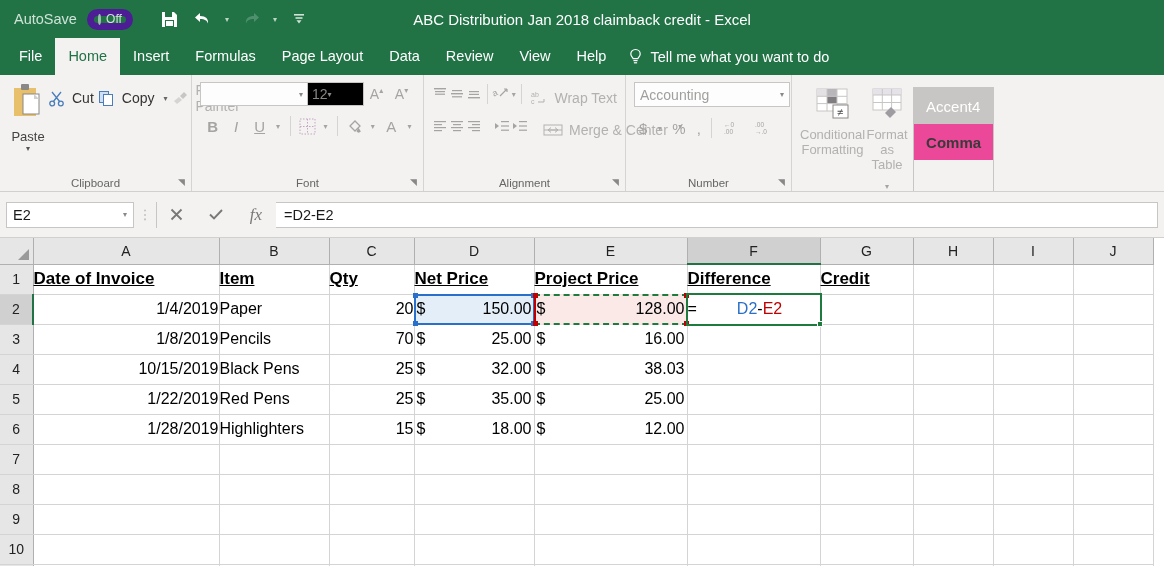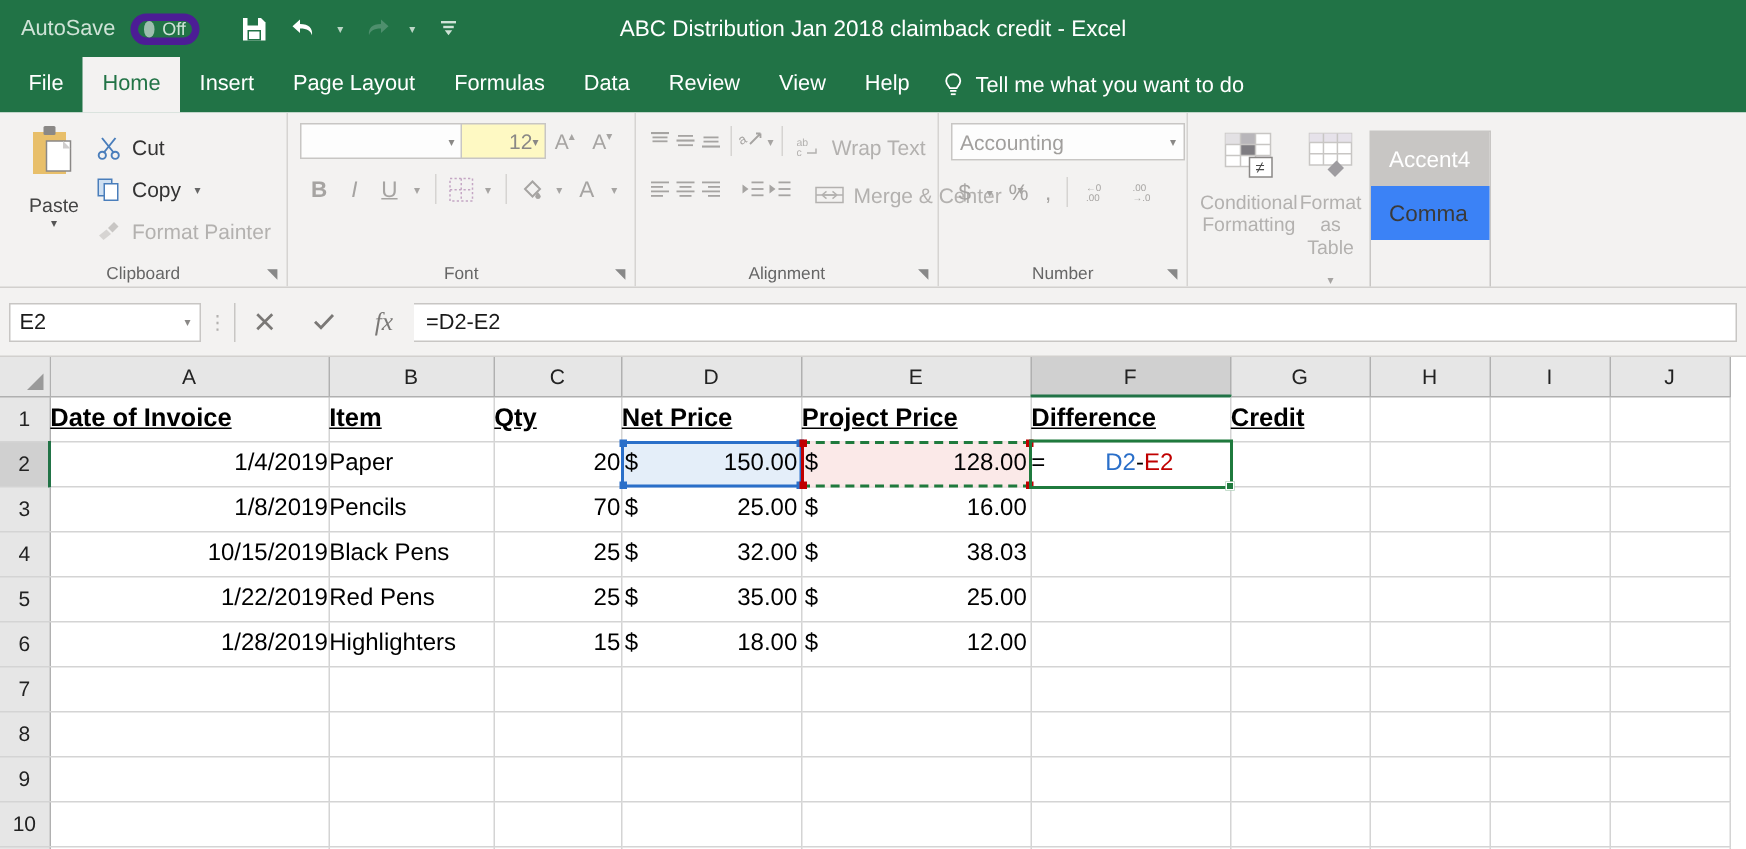--- a/index.html
+++ b/index.html
@@ -12,21 +12,21 @@
 
   
   .titlebar {
     height: 38px; background: #217346;
     display: flex; align-items: center; position: relative;
   }
   .autosave-wrap { display:flex; align-items:center; margin-left: 14px; gap: 10px; }
   .autosave-label { color:#cfe3d7; font-size: 14.5px; }
   .toggle {
     width: 46px; height: 21px; border-radius: 11px;
-    border: 5px solid #4c1d95; display:flex; align-items:center;
+    border: 7px solid #4c1d95; display:flex; align-items:center;
     padding: 0 4px; gap:5px;justify-content:center;
   }
   .toggle .knob { width: 11px; height:11px; border-radius:50%; background:#9dbfae; }
   .toggle .off { color:#cfe3d7; font-size: 12px; }
   .qat { display:flex; align-items:center; gap: 3px; margin-left: 22px; }
   .qat-btn {
     width: 30px; height: 28px; display:flex; align-items:center; justify-content:center;
     color:#e6f0ea;
   }
   .qat-caret { width: 12px; height: 28px; display:flex; align-items:center; justify-content:center;
@@ -59,35 +59,35 @@
   .group-label { position:absolute; bottom: 2px; width:100%; text-align:center;
     font-size: 11.5px; color:#666; }
   .group-launch { position:absolute; bottom: 4px; right: 6px; font-size: 9px; color:#888; }
   .group-body { display:flex; padding: 3px 8px 0 8px; }
 
   
   .g-clipboard { width: 192px; }
   .paste-col { width: 56px; display:flex; flex-direction:column; align-items:center; gap:1px; }
   .paste-label { font-size: 13px; color:#444; }
   .paste-caret { font-size: 8px; color:#555; line-height: 8px; }
-  .clip-items { display:flex; flex-direction:column; gap: 4px; padding-top: 4px; justify-content: center; }
+  .clip-items { display:flex; gap: 4px; padding-top: 4px; justify-content: center; }
   .clip-item { display:flex; align-items:center; gap:7px; font-size: 14px; color:#333; height: 24px; }
   .clip-item.dim { color:#b3b1af; }
   .clip-caret { font-size:8px; color:#666; margin-left:2px; }
 
   
   .g-font { width: 232px; }
   .fontrow1 { display:flex; align-items:center; gap: 0; }
   .fontname {
     width: 108px; height: 24px; background:#fdfdfd; border:1px solid #c8c6c4;
     display:flex; align-items:center; justify-content:flex-end; padding-right:4px;
   }
   .fontsize {
-    width: 56px; height: 24px; background:#fef9c3; border:1px solid #c8c6c4;
-    border-left:none; display:flex; align-items:center; justify-content:flex-end;
+    width: 56px; height: 24px; background:#000000; border:1px solid #c8c6c4;
+    border-left:none; display:flex; align-items:center; justify-content:flex-start;
     padding: 0 4px; font-size: 14px; color:#8a8886;
   }
   .combocaret { font-size: 8px; color:#8a8886; }
   .grow-btn { width: 25px; text-align:center; color:#a6a4a2; font-size: 14px; }
   .grow-btn sup { font-size: 8px; }
   .fontrow2 { display:flex; align-items:center; gap: 2px; margin-top: 8px; padding-left:2px; }
   .fbtn { width: 25px; height: 24px; display:flex; align-items:center; justify-content:center;
     color:#a6a4a2; font-size: 15px; }
   .fbtn.bold { font-weight: bold; }
   .fbtn.ital { font-style: italic; }
@@ -116,21 +116,21 @@
   .nbtn { height: 24px; display:flex; align-items:center; justify-content:center;
     color:#a6a4a2; font-size: 15px; padding: 0 5px; }
 
   
   .g-styles { width: 210px; border-right: none; }
   .style-btn { width: 72px; display:flex; flex-direction:column; align-items:center; gap:2px;
     font-size: 13px; color:#b3b1af; text-align:center; line-height: 15px; padding-top: 2px; }
   .gallery { width: 200px; border:1px solid #c8c6c4; margin-left: 4px; margin-top: 2px; }
   .gal-item { height: 36px; display:flex; align-items:center; padding-left: 12px; font-size: 15px; }
   .gal-item.sel { background:#c8c6c4; color:#ffffff; }
-  .gal-item.alt { background:#3b82f6; color:#3a3a3a; }
+  .gal-item.alt { background:#ec4899; color:#3a3a3a;font-weight:bold; }
 
   
   .formulabar {
     height: 46px; background:#f3f2f1; display:flex; align-items:center;
     padding: 0 6px; border-bottom: 1px solid #d2d0ce;
   }
   .namebox {
     width: 128px; height: 26px; background:#fff; border:1px solid #c8c6c4;
     display:flex; align-items:center; justify-content:space-between; padding: 0 6px;
     font-size: 14.5px; color:#1a1a1a;
@@ -248,22 +248,22 @@
     </span>
   </div>
 
   <div class="title-text">ABC Distribution Jan 2018 claimback credit  -  Excel</div>
 </div>
 
 <div class="tabstrip">
   <div class="tab">File</div>
   <div class="tab active">Home</div>
   <div class="tab">Insert</div>
+  <div class="tab">Formulas</div>
   <div class="tab">Page Layout</div>
-  <div class="tab">Formulas</div>
   <div class="tab">Data</div>
   <div class="tab">Review</div>
   <div class="tab">View</div>
   <div class="tab">Help</div>
   <div class="tellme">
     <span>
       <svg width="15" height="18" viewBox="0 0 15 18">
           <path d="M7.5 1.5 C4.6 1.5 2.8 3.6 2.8 6 C2.8 8 4.4 9.3 5.2 10.7 L9.8 10.7 C10.6 9.3 12.2 8 12.2 6 C12.2 3.6 10.4 1.5 7.5 1.5 Z" fill="none" stroke="#ffffff" stroke-width="1.2"></path>
           <rect x="5.4" y="12" width="4.2" height="1.2" fill="#ffffff"></rect>
           <rect x="5.9" y="14.2" width="3.2" height="1.2" fill="#ffffff"></rect>

